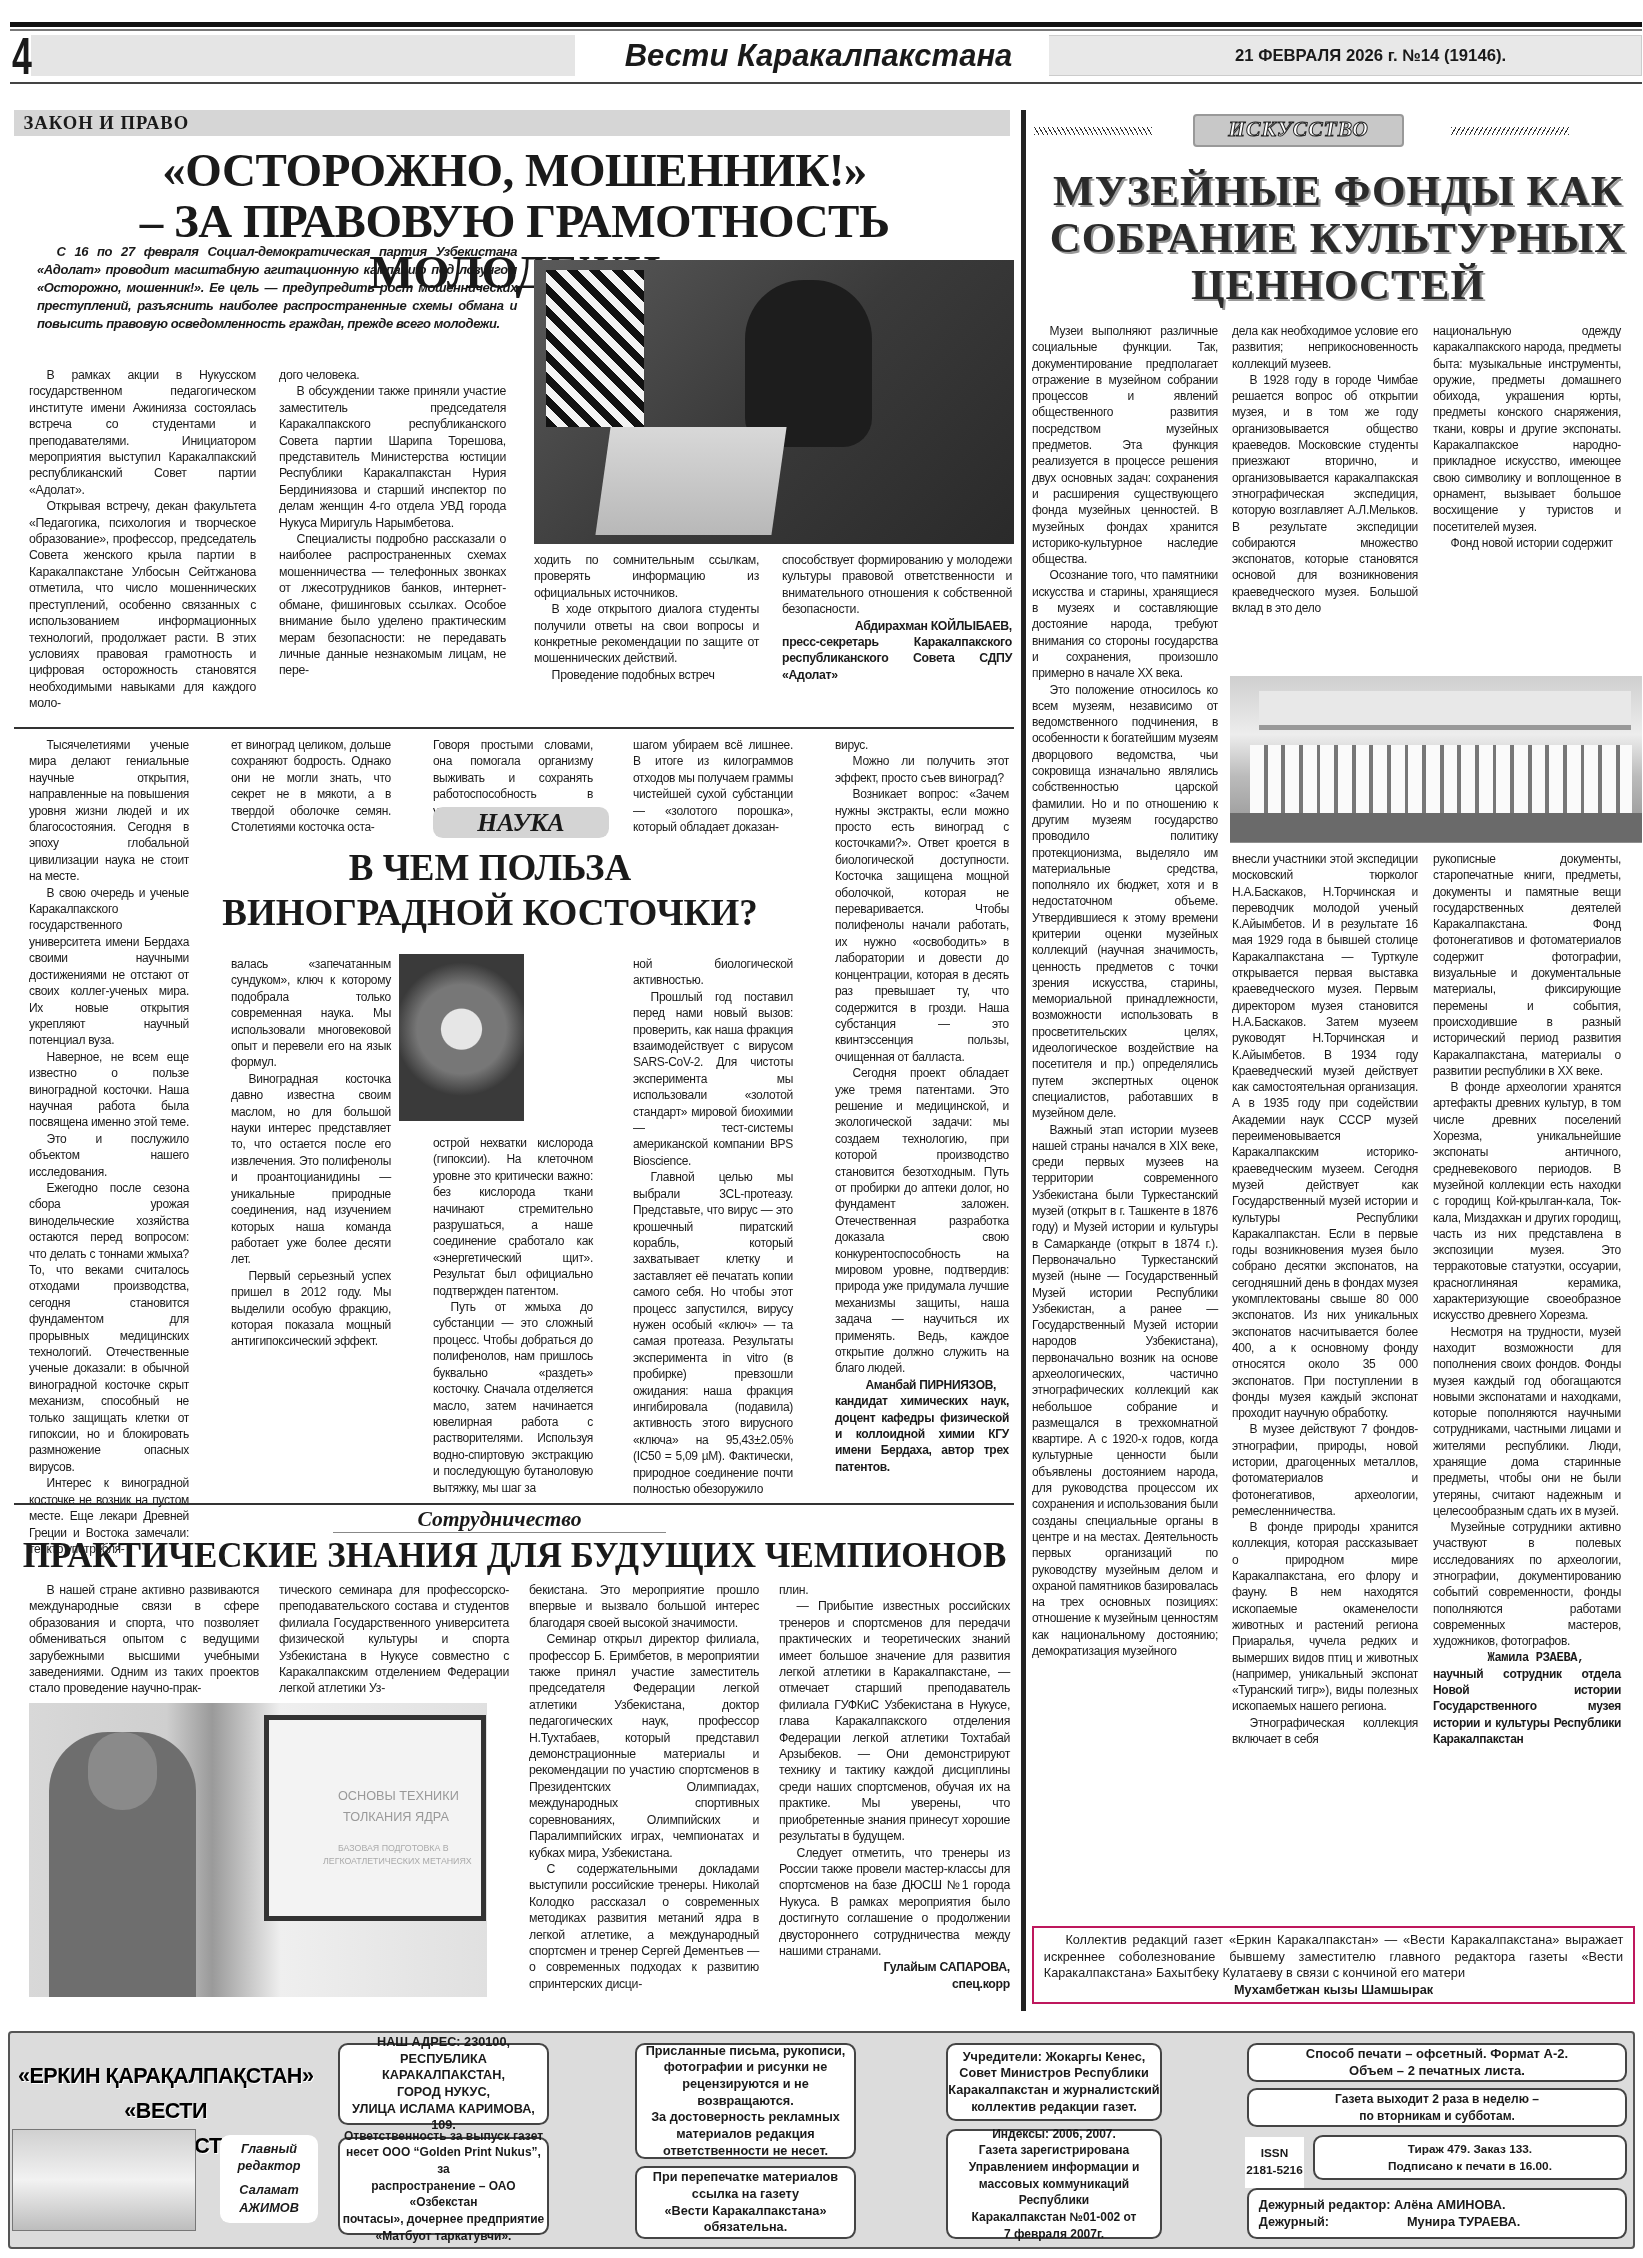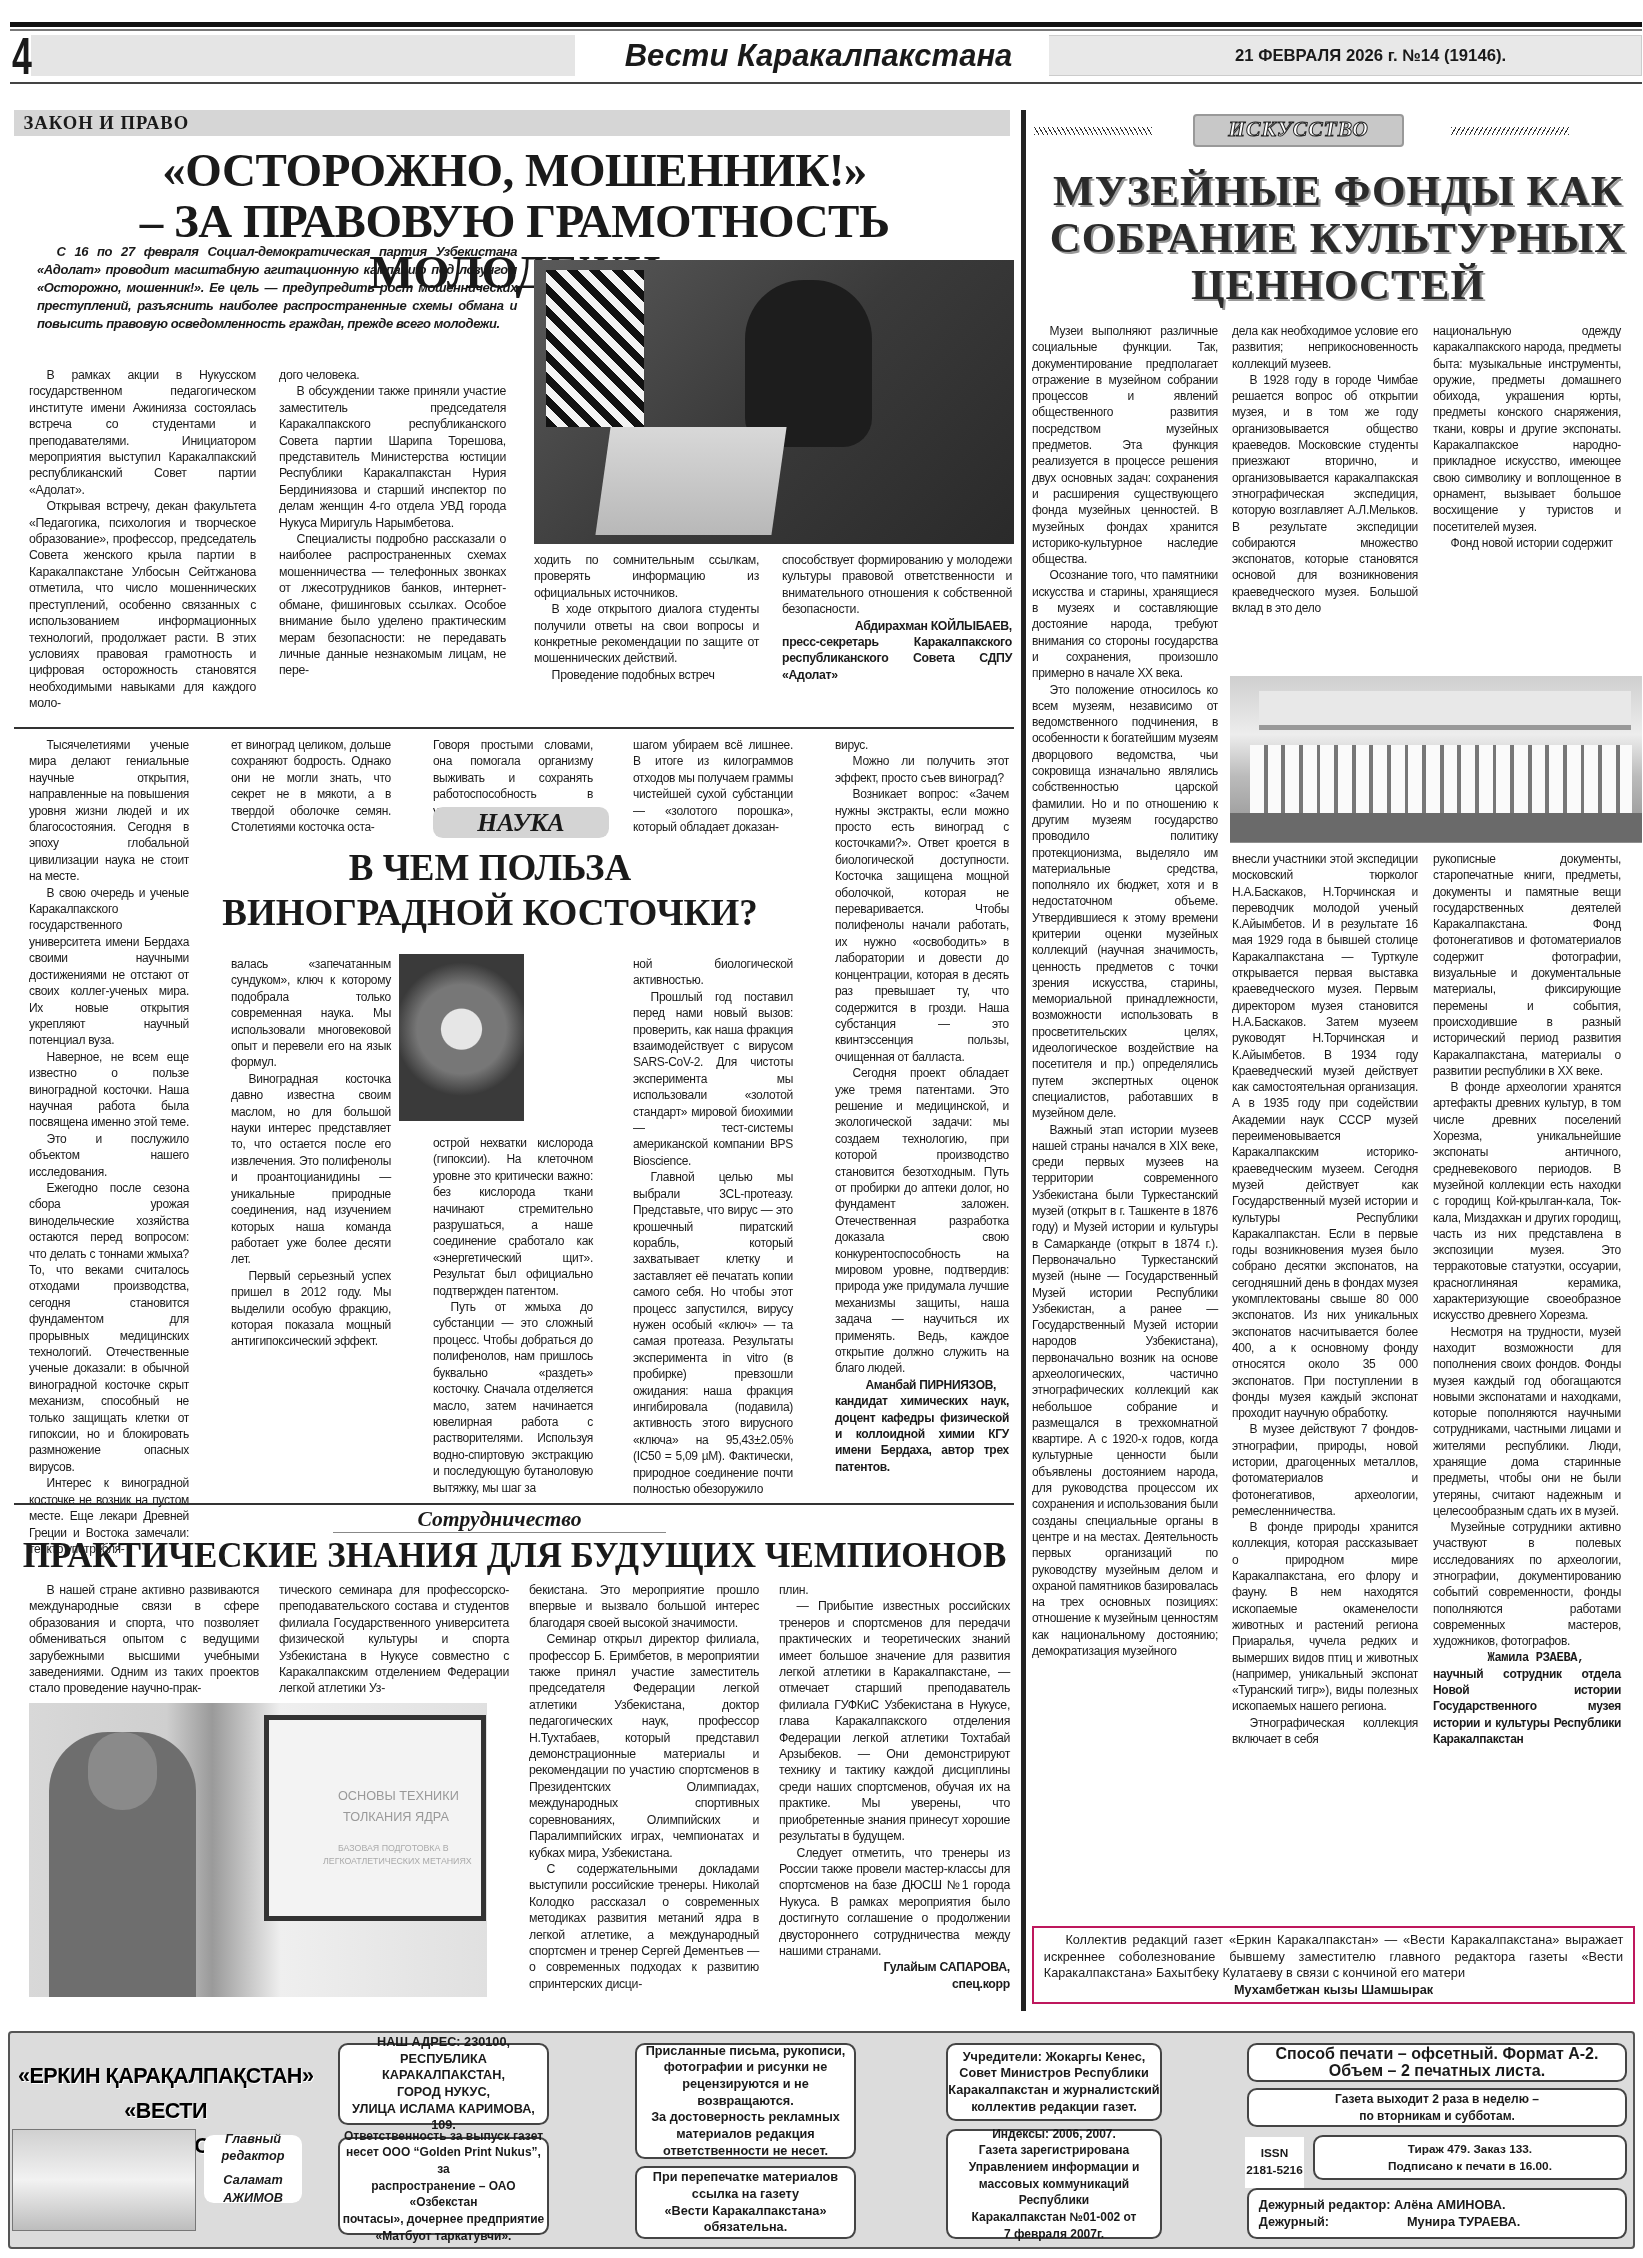--- a/index.html
+++ b/index.html
@@ -69,21 +69,21 @@
   .cp-screen-t1 { position: absolute; left: 69px; top: 69px; font-size: 12.7px; color: #999; white-space: nowrap; }
   .cp-screen-t2 { position: absolute; left: 74px; top: 90px; font-size: 12.7px; color: #999; white-space: nowrap; }
   .cp-screen-t3 { position: absolute; left: 69px; top: 123px; font-size: 8.8px; color: #aaa; white-space: nowrap; }
   .cp-screen-t4 { position: absolute; left: 54px; top: 136px; font-size: 8.8px; color: #aaa; white-space: nowrap; }
 
   
   .footer { left: 7.8px; top: 2031px; width: 1627px; height: 218px; background: #dcdcdc; border: 2px solid #555; border-radius: 3.9px; }
   .fbox { position: absolute; background: #fff; border: 2px solid #444; border-radius: 9.8px; font-weight: bold; font-size: 12.7px; line-height: 16.7px; text-align: center; display: flex; align-items: center; justify-content: center; flex-direction: column; }
   .f-brand { left: 13.7px; top: 2058px; width: 304px; font-family: "Liberation Sans", sans-serif; font-weight: bold; font-size: 21.6px; line-height: 35px; text-align: center; color: #000000; text-shadow: 1px 1px 0 #fff; letter-spacing: -0.5px; }
   .f-photo { left: 11.8px; top: 2129px; width: 184px; height: 102px; background: linear-gradient(180deg, #d0d0d0 0%, #f2f2f2 50%, #bdbdbd 100%); border: 1px solid #777; }
-  .f-editor { left: 204px; top: 2135px; width: 98px; height: 68px; background: #fff; border-radius: 9.8px; font-weight: bold; font-style: italic; font-size: 12.7px; line-height: 17.6px; text-align: center; display: flex; flex-direction: column; justify-content: center; }
+  .f-editor { left: 220px; top: 2135px; width: 98px; height: 88px; background: #fff; border-radius: 9.8px; font-weight: bold; font-style: italic; font-size: 12.7px; line-height: 17.6px; text-align: center; display: flex; flex-direction: column; justify-content: center; }
 </style>
 </head>
 <body>
 
 <div class="abs hdr-top-rule"></div>
 <div class="abs hdr-top-rule2"></div>
 <div class="abs hdr-left-grey"></div>
 <div class="abs hdr-bar-right"></div>
 <div class="abs page-num">4</div>
 <div class="abs hdr-title" style="background:#fff;">Вести Каракалпакстана</div>
@@ -309,21 +309,21 @@
   <div>коллектив редакции газет.</div>
 </div>
 <div class="fbox" style="left:946px; top:2129px; width:216px; height:110px; font-size:12px;">
   <div>Индексы: 2006, 2007.</div>
   <div>Газета зарегистрирована</div>
   <div>Управлением информации и</div>
   <div>массовых коммуникаций Республики</div>
   <div>Каракалпакстан №01-002 от</div>
   <div>7 февраля 2007г.</div>
 </div>
-<div class="fbox" style="left:1247px; top:2043px; width:380px; height:39px; font-size:16px;">
+<div class="fbox" style="left:1247px; top:2043px; width:380px; height:39px; font-size:13px;">
   <div>Способ печати – офсетный. Формат А-2.</div>
   <div>Объем – 2 печатных листа.</div>
 </div>
 <div class="fbox" style="left:1247px; top:2088px; width:380px; height:39px; font-size:12px;">
   <div>Газета выходит 2 раза в неделю –</div>
   <div>по вторникам и субботам.</div>
 </div>
 <div class="abs" style="left:1245px; top:2137px; width:59px; height:51px; background:#fff; font-weight:bold; font-size:11.8px; line-height:16.7px; text-align:center; padding-top:7.8px;">
   <div>ISSN</div>
   <div>2181-5216</div>

